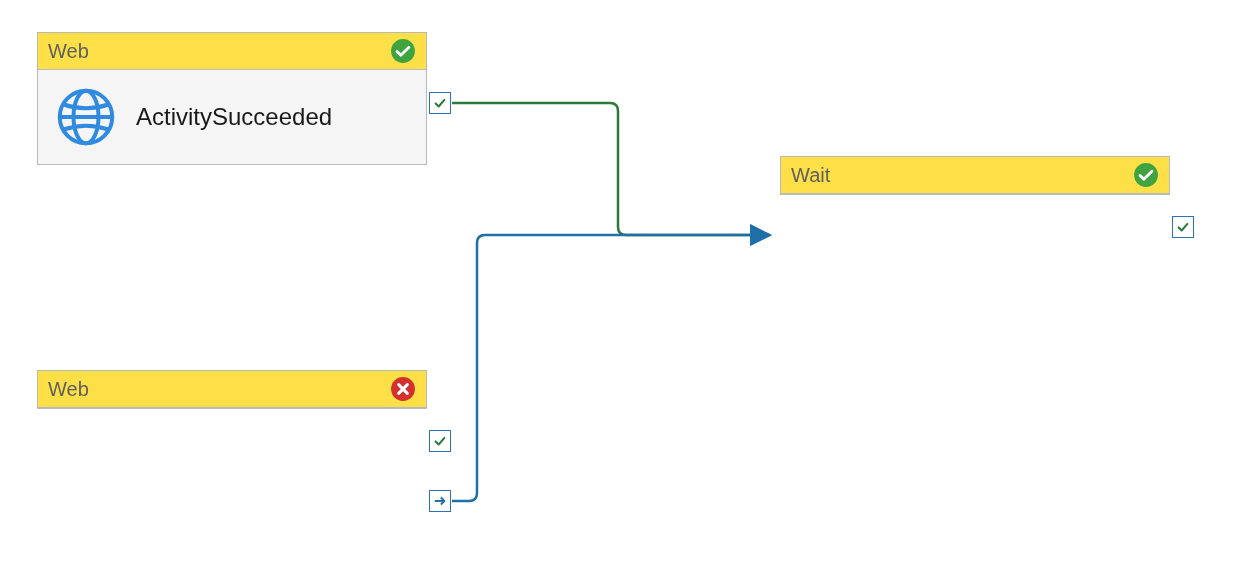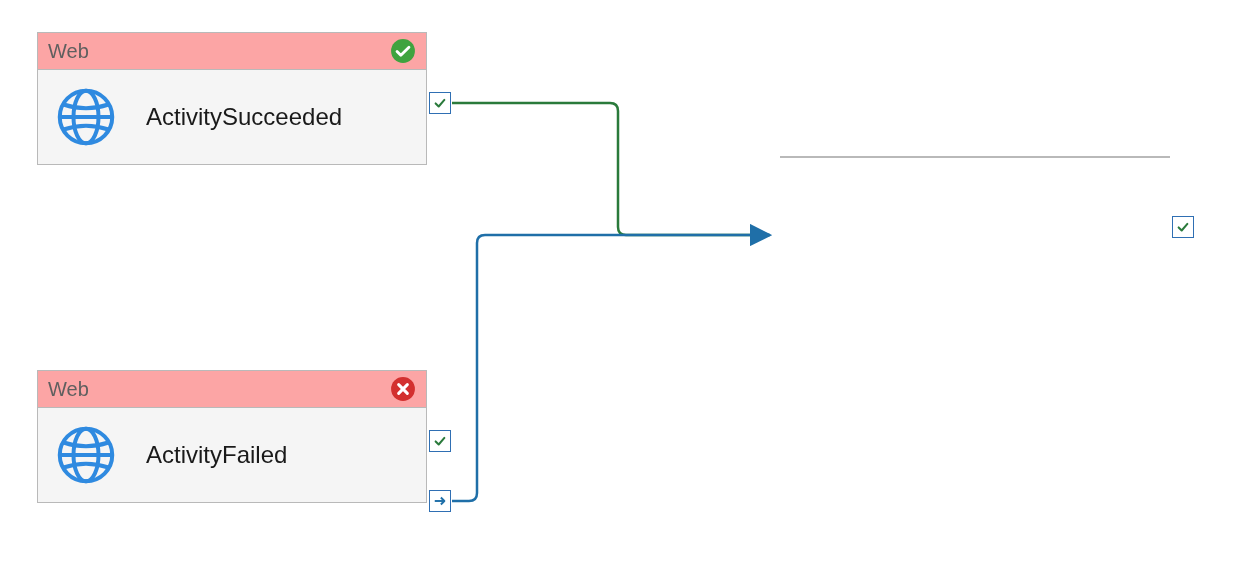--- a/index.html
+++ b/index.html
@@ -28,37 +28,37 @@
     position: absolute;
     width: 390px;
     border: 1px solid #b9b9b9;
     background: #f5f5f5;
     box-sizing: border-box;
     font-size: 0;
   }
   .activity-header {
     height: 36px;
     border-bottom: 1px solid #b9b9b9;
-    background: #fca5a5;
+    background: #fde047;
     display: flex;
     align-items: center;
     justify-content: space-between;
     padding: 0 10px;
     text-align: right;
   }
   .activity-header-label {
     font-size: 20px;
     color: #5f5f5f;
   }
   .activity-body {
     height: 94px;
     display: flex;
     align-items: center;
     padding: 0 18px;
-    gap: 30px;
+    gap: 20px;
   }
   .activity-name {
     font-size: 24px;
     color: #1a1a1a;
   }
   .status-icon {
     width: 26px;
     height: 26px;
     flex: 0 0 auto;
   }
@@ -125,35 +125,32 @@
   <div class="activity-node" style="left:37px; top:370px;">
     <div class="activity-header">
       <span class="activity-header-label">Web</span>
       <span class="status-icon">
         <svg viewBox="0 0 24 24">
             <circle cx="12" cy="12" r="11" fill="#d3302f"></circle>
             <path d="M8 8 L16 16 M16 8 L8 16" stroke="#ffffff" stroke-width="2.8" stroke-linecap="round"></path>
           </svg>
       </span>
     </div>
-    <div class="activity-body">
-      <span class="icon-globe">
-        <svg viewBox="0 0 48 48">
-          <circle cx="24" cy="24" r="21" fill="none" stroke="#2f8ae0" stroke-width="3.2"></circle>
-          <ellipse cx="24" cy="24" rx="10" ry="21" fill="none" stroke="#2f8ae0" stroke-width="3.2"></ellipse>
-          <line x1="3" y1="24" x2="45" y2="24" stroke="#2f8ae0" stroke-width="3.2"></line>
-          <path d="M6 14 Q24 20 42 14" fill="none" stroke="#2f8ae0" stroke-width="3.2"></path>
-          <path d="M6 34 Q24 28 42 34" fill="none" stroke="#2f8ae0" stroke-width="3.2"></path>
-        </svg>
-      </span>
-      <span class="activity-name">ActivityFailed</span>
-    </div>
   </div>
 
   <div class="activity-node" style="left:780px; top:156px;">
+    <div class="activity-header">
+      <span class="activity-header-label">Wait</span>
+      <span class="status-icon">
+        <svg viewBox="0 0 24 24">
+            <circle cx="12" cy="12" r="11" fill="#3fa33f"></circle>
+            <path d="M6.5 12.5 L10 16 L17.5 8.5" stroke="#ffffff" stroke-width="2.6" fill="none" stroke-linecap="round" stroke-linejoin="round"></path>
+          </svg>
+      </span>
+    </div>
   </div>
 
   <div class="port" style="left:429px; top:92px;">
     <svg viewBox="0 0 16 16">
         <path d="M3 8.5 L6.5 12 L13 4.5" stroke="#2a7a3b" stroke-width="2.3" fill="none" stroke-linecap="round" stroke-linejoin="round"></path>
       </svg>
   </div>
 
   <div class="port" style="left:429px; top:430px;">
     <svg viewBox="0 0 16 16">

